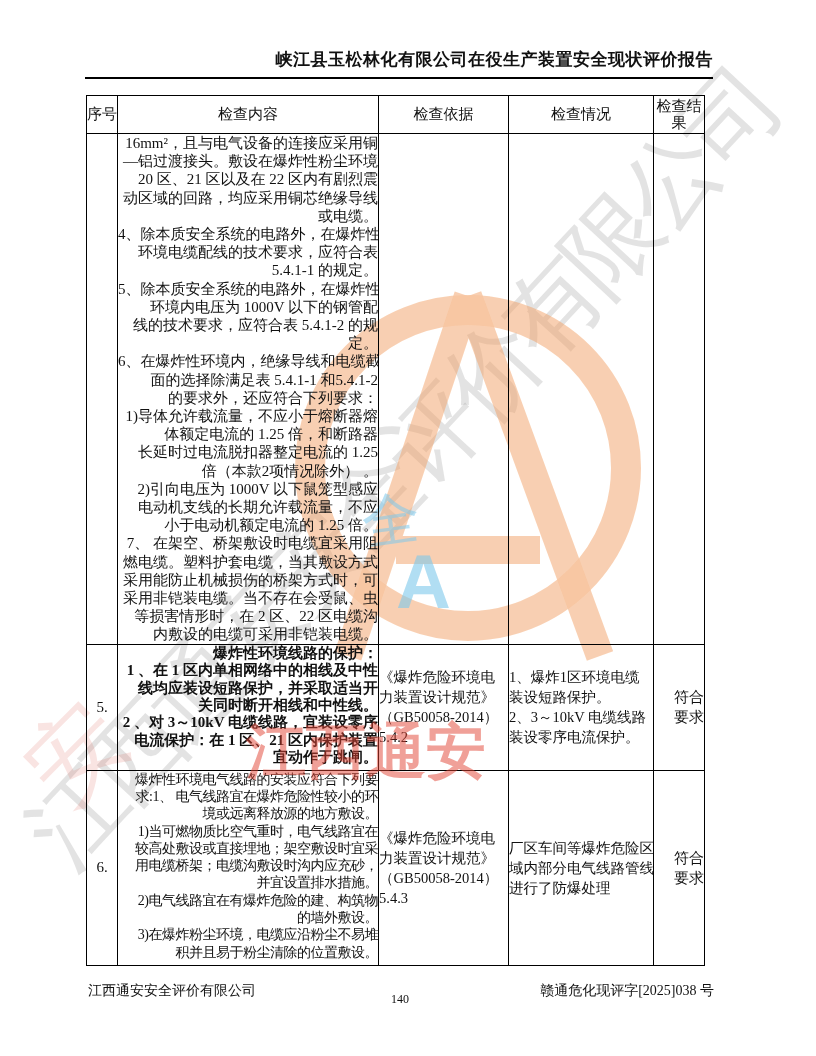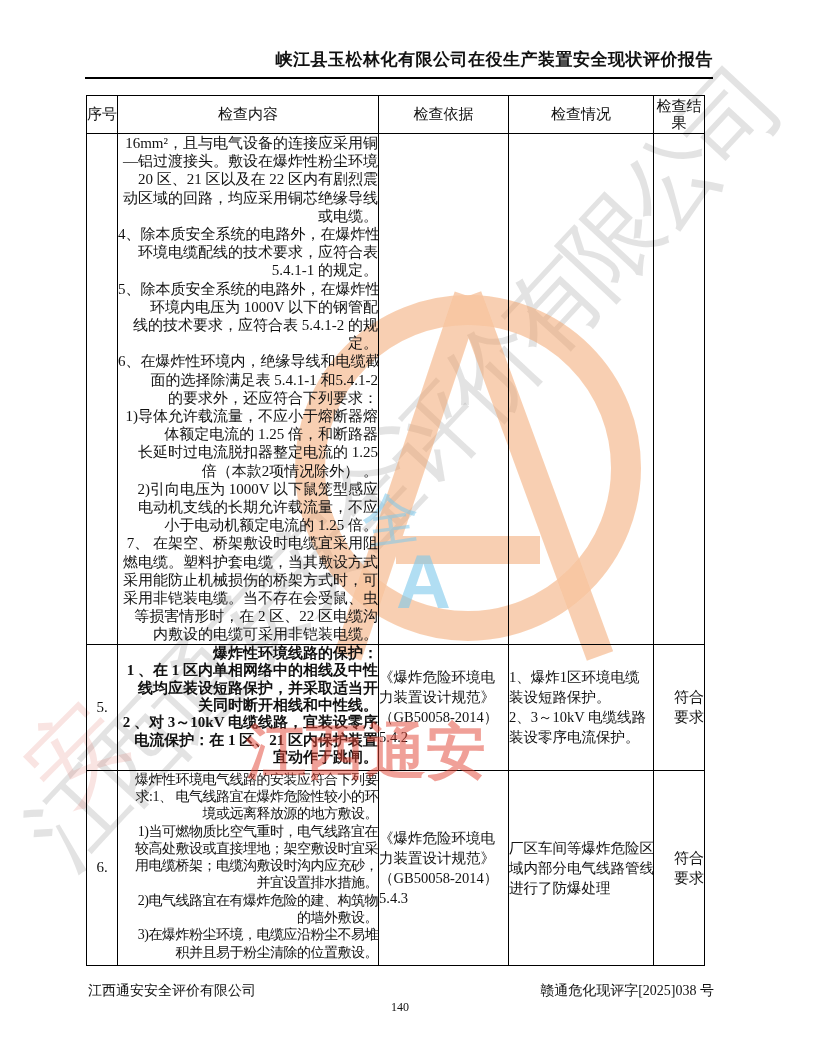--- a/index.html
+++ b/index.html
@@ -75,21 +75,21 @@
   td.basis,td.situation{
     font-size:14.5px;line-height:20px;text-align:left;vertical-align:middle;
     white-space:pre;
   }
   td.result{
     font-size:15px;line-height:20px;text-align:right;vertical-align:middle;
     white-space:pre;
   }
   .doc-footer{position:absolute;left:86px;top:982px;width:628px;height:20px;font-size:14px;}
   .footer-left{position:absolute;left:2px;top:0;}
-  .footer-center{position:absolute;left:0;width:100%;text-align:center;top:18px;font-size:12px;font-family:"Liberation Serif",serif;}
+  .footer-center{position:absolute;left:0;width:100%;text-align:center;top:10px;font-size:12px;font-family:"Liberation Serif",serif;}
   .footer-right{position:absolute;right:0;top:0;}
 </style>
 </head>
 <body>
 
 <div class="page">
 
   <div class="wm-layer">
     <div class="wm-gray">江西通安安全评价有限公司</div>
 

